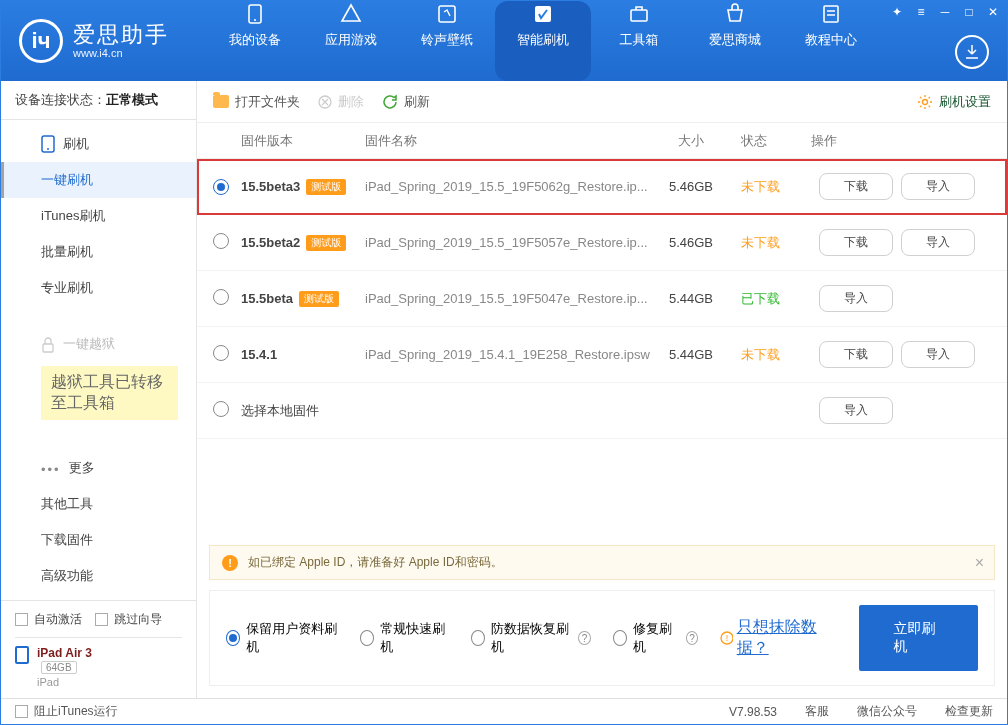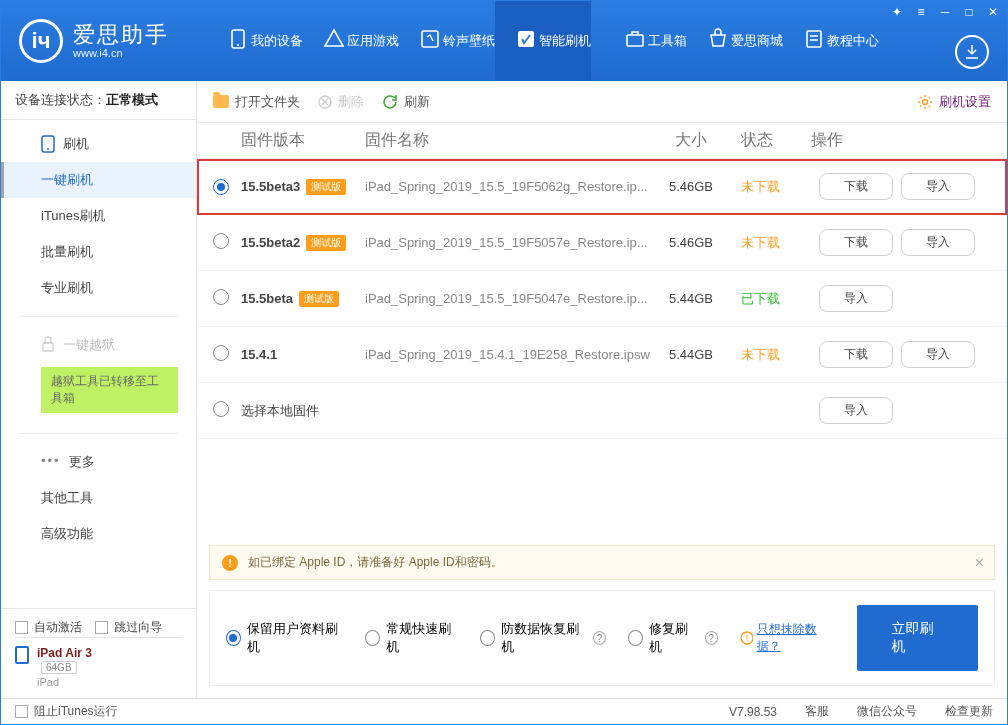--- a/index.html
+++ b/index.html
@@ -6,58 +6,58 @@
 body { background: #fff; width: 1008px; height: 725px; overflow: hidden; border: 1px solid #2b7de1; }
 
 
 .header { background: linear-gradient(#2b7de1, #1f6bd0); height: 80px; display: flex; align-items: center; color: #fff; position: relative; }
 .logo-area { display: flex; align-items: center; padding: 0 18px; }
 .logo-circle { width: 44px; height: 44px; border: 3px solid #fff; border-radius: 50%; display: flex; align-items: center; justify-content: center; font-size: 22px; font-weight: bold; }
 .brand-text { margin-left: 10px; line-height: 1.1; }
 .brand-text .main { font-size: 22px; letter-spacing: 2px; }
 .brand-text .sub { font-size: 11px; opacity: .9; }
 .topnav { display: flex; height: 100%; margin-left: 20px; }
-.topnav-item { width: 96px; display: flex; align-items: center; justify-content: flex-end; font-size: 13px; cursor: pointer; }
-.topnav-item.active { background: #1a5ec0; }
+.topnav-item { width: 96px; display: flex; flex-direction: column; align-items: center; justify-content: flex-start; font-size: 13px; cursor: pointer; }
+.topnav-item.active { background: #1a5ec0; border-radius: 13px; }
 .topnav-item .ic { width: 26px; height: 26px; display: flex; align-items: center; justify-content: center; margin-bottom: 4px; }
 .topnav-item svg { fill: #fff; }
 .win-controls { position: absolute; top: 4px; right: 6px; display: flex; gap: 8px; font-size: 12px; }
 .win-controls span { width: 16px; text-align: center; cursor: pointer; }
 .dl-circle { position: absolute; right: 18px; top: 34px; width: 34px; height: 34px; border: 2px solid #fff; border-radius: 50%; display: flex; align-items: center; justify-content: center; }
 
 
 .body { display: flex; height: calc(100% - 80px - 26px); }
 .sidebar { width: 196px; border-right: 1px solid #e5e5e5; display: flex; flex-direction: column; font-size: 13px; color: #444; }
 .conn-status { padding: 10px 14px; border-bottom: 1px solid #e5e5e5; }
 .conn-status b { color: #222; }
 .side-group { padding: 6px 0; }
 .side-item { padding: 9px 18px 9px 40px; cursor: pointer; position: relative; }
-.side-item.level1 { font-weight: 500; display: flex; align-items: flex-start; gap: 8px; }
+.side-item.level1 { font-weight: 500; display: flex; align-items: flex-end; gap: 8px; }
 .side-item.active { background: #eaf3fd; color: #1f6bd0; border-left: 3px solid #a3a3a3; padding-left: 37px; }
 .side-item.disabled { color: #bbb; }
-.side-info { background: #bef264; margin: 4px 18px 10px 40px; padding: 6px 10px; font-size: 12px; color: #666; }
+.side-info { background: #fef9c3; margin: 4px 18px 10px 40px; padding: 6px 10px; font-size: 16px; color: #666; }
 .side-hr { height: 1px; background: #eee; margin: 4px 18px; }
 .side-bottom { margin-top: auto; border-top: 1px solid #e5e5e5; padding: 10px 14px; font-size: 12px; }
 .chk { display: inline-flex; align-items: center; gap: 6px; }
 .chkbox { width: 13px; height: 13px; border: 1px solid #aaa; display: inline-block; }
 .badge { font-size: 10px; border: 1px solid #ccc; border-radius: 2px; padding: 0 4px; color: #888; margin-left: 4px; }
 .device-ic { width: 14px; height: 18px; border: 2px solid #1f6bd0; border-radius: 2px; display: inline-block; }
 
 
 .main { flex: 1; display: flex; flex-direction: column; }
 .toolbar { height: 42px; display: flex; align-items: center; padding: 0 16px; gap: 18px; font-size: 13px; color: #555; border-bottom: 1px solid #eee; }
 .toolbar .tb-item { display: flex; align-items: center; gap: 6px; cursor: pointer; }
 .toolbar .tb-item.disabled { color: #ccc; }
 .toolbar .spacer { flex: 1; }
 .folder-ic { width: 16px; height: 13px; background: #ffb84d; border-radius: 2px; position: relative; }
 .folder-ic::before { content: ""; position: absolute; top: -3px; left: 0; width: 7px; height: 3px; background: #ffb84d; border-radius: 2px 2px 0 0; }
 .gear-ic { width: 16px; height: 16px; color: #ff9c1a; }
 .refresh-ic { width: 16px; height: 16px; color: #3fa535; }
 
-.table-head { display: flex; padding: 0 16px; height: 36px; align-items: center; font-size: 16px; color: #777; border-bottom: 1px solid #eee; }
+.table-head { display: flex; padding: 0 16px; height: 36px; align-items: center; font-size: 13px; color: #777; border-bottom: 1px solid #eee; }
 .col-sel { width: 22px; }
 .col-ver { width: 130px; padding-left: 6px; }
 .col-name { flex: 1; }
 .col-size { width: 80px; text-align: center; }
 .col-status { width: 80px; text-align: left; padding-left: 10px; }
 .col-ops { width: 180px; }
 
 .fw-list { flex: 1; overflow-y: auto; }
 .fw-row { display: flex; align-items: center; padding: 0 16px; height: 56px; border-bottom: 1px solid #f3f3f3; font-size: 13px; color: #444; }
 .fw-row.highlight { outline: 2px solid #d93a3a; outline-offset: -2px; }
@@ -71,21 +71,21 @@
 .btn { display: inline-block; border: 1px solid #d0d0d0; background: #fff; padding: 4px 0; width: 74px; text-align: center; font-size: 12px; cursor: pointer; border-radius: 8px; margin-left: 8px; }
 
 
 .notice { background: #fffaf0; border: 1px solid #f4e7c8; margin: 8px 12px 0; padding: 8px 12px; font-size: 12px; color: #7a6a3c; display: flex; align-items: center; position: relative; }
 .notice .warn-ic { width: 16px; height: 16px; background: #ff9c1a; color: #fff; border-radius: 50%; font-weight: bold; text-align: center; line-height: 16px; margin-right: 10px; font-size: 11px; }
 .notice .close-x { position: absolute; right: 10px; color: #aaa; cursor: pointer; font-size: 16px; }
 
 .action-bar { border: 1px solid #eee; margin: 10px 12px 12px; padding: 14px 16px; display: flex; align-items: center; font-size: 13px; gap: 22px; }
 .opt { display: flex; align-items: center; gap: 6px; }
 .qmark { width: 14px; height: 14px; border: 1px solid #aaa; border-radius: 50%; font-size: 10px; color: #888; text-align: center; line-height: 13px; margin-left: 2px; }
-.link-erase { color: #1f6bd0; text-decoration: underline; font-size: 12px; }
+.link-erase { color: #1f6bd0; text-decoration: underline; font-size: 16px; }
 .flash-btn { margin-left: auto; background: #1f6bd0; color: #fff; padding: 15px 34px; border-radius: 2px; cursor: pointer; font-size: 14px; }
 
 
 .statusbar { height: 26px; border-top: 1px solid #e0e0e0; display: flex; align-items: center; font-size: 12px; color: #555; padding: 0 14px; gap: 28px; }
 .statusbar .spacer { flex: 1; }
 </style>
 </head>
 <body>
 
 <div class="header">
@@ -209,26 +209,27 @@
     </div>
     <div class="side-hr"></div>
 
     <div class="side-group">
       <div class="side-item level1">
         <span style="letter-spacing:2px;color:#888">•••</span>
         <span>更多</span>
       </div>
       <div id="more-items">
           <div class="side-item">其他工具</div>
+          <div class="side-item">下载固件</div>
           <div class="side-item">高级功能</div>
         </div>
     </div>
 
     <div class="side-bottom">
-      <div style="margin-bottom:0">
+      <div style="margin-bottom:8px">
         <label class="chk">
             <span class="chkbox"></span>
             <span>自动激活</span>
           </label>
         &nbsp;&nbsp;
         <label class="chk">
             <span class="chkbox"></span>
             <span>跳过向导</span>
           </label>
       </div>
@@ -256,21 +257,21 @@
           </svg>
         <span>删除</span>
       </div>
       <div class="tb-item">
         <svg class="refresh-ic" viewBox="0 0 16 16">
             <path d="M14 8a6 6 0 11-2-4.5L14 2v4h-4" fill="none" stroke="currentColor" stroke-width="1.5"></path>
           </svg>
         <span>刷新</span>
       </div>
       <div class="spacer"></div>
-      <div class="tb-item" style="color:#701a75">
+      <div class="tb-item" style="color:#14532d">
         <svg class="gear-ic" viewBox="0 0 16 16">
             <circle cx="8" cy="8" r="2.5" fill="none" stroke="currentColor" stroke-width="1.3"></circle>
             <path d="M8 1v2M8 13v2M1 8h2M13 8h2M3 3l1.4 1.4M11.6 11.6L13 13M13 3l-1.4 1.4M4.4 11.6L3 13" stroke="currentColor" stroke-width="1.3"></path>
           </svg>
         <span>刷机设置</span>
       </div>
     </div>
 
     <div class="table-head">
       <div class="col-sel"></div>

